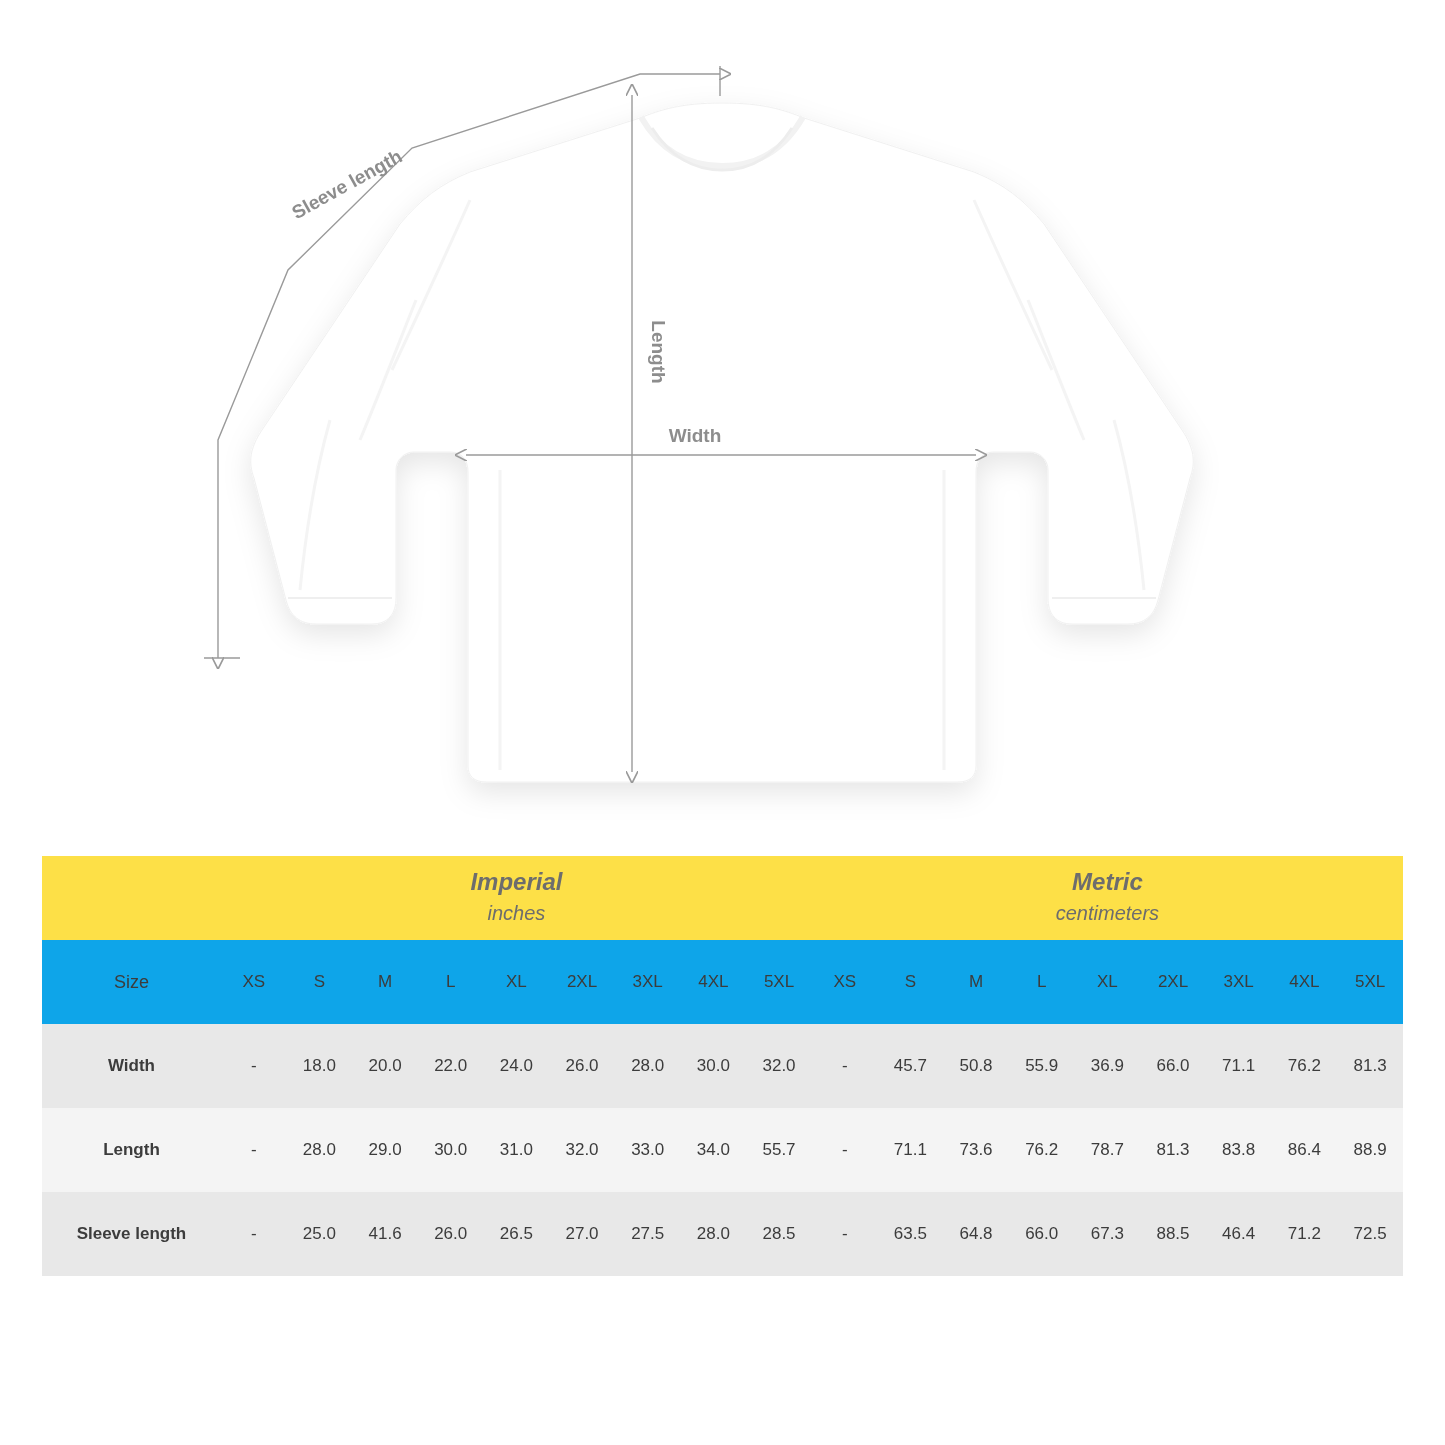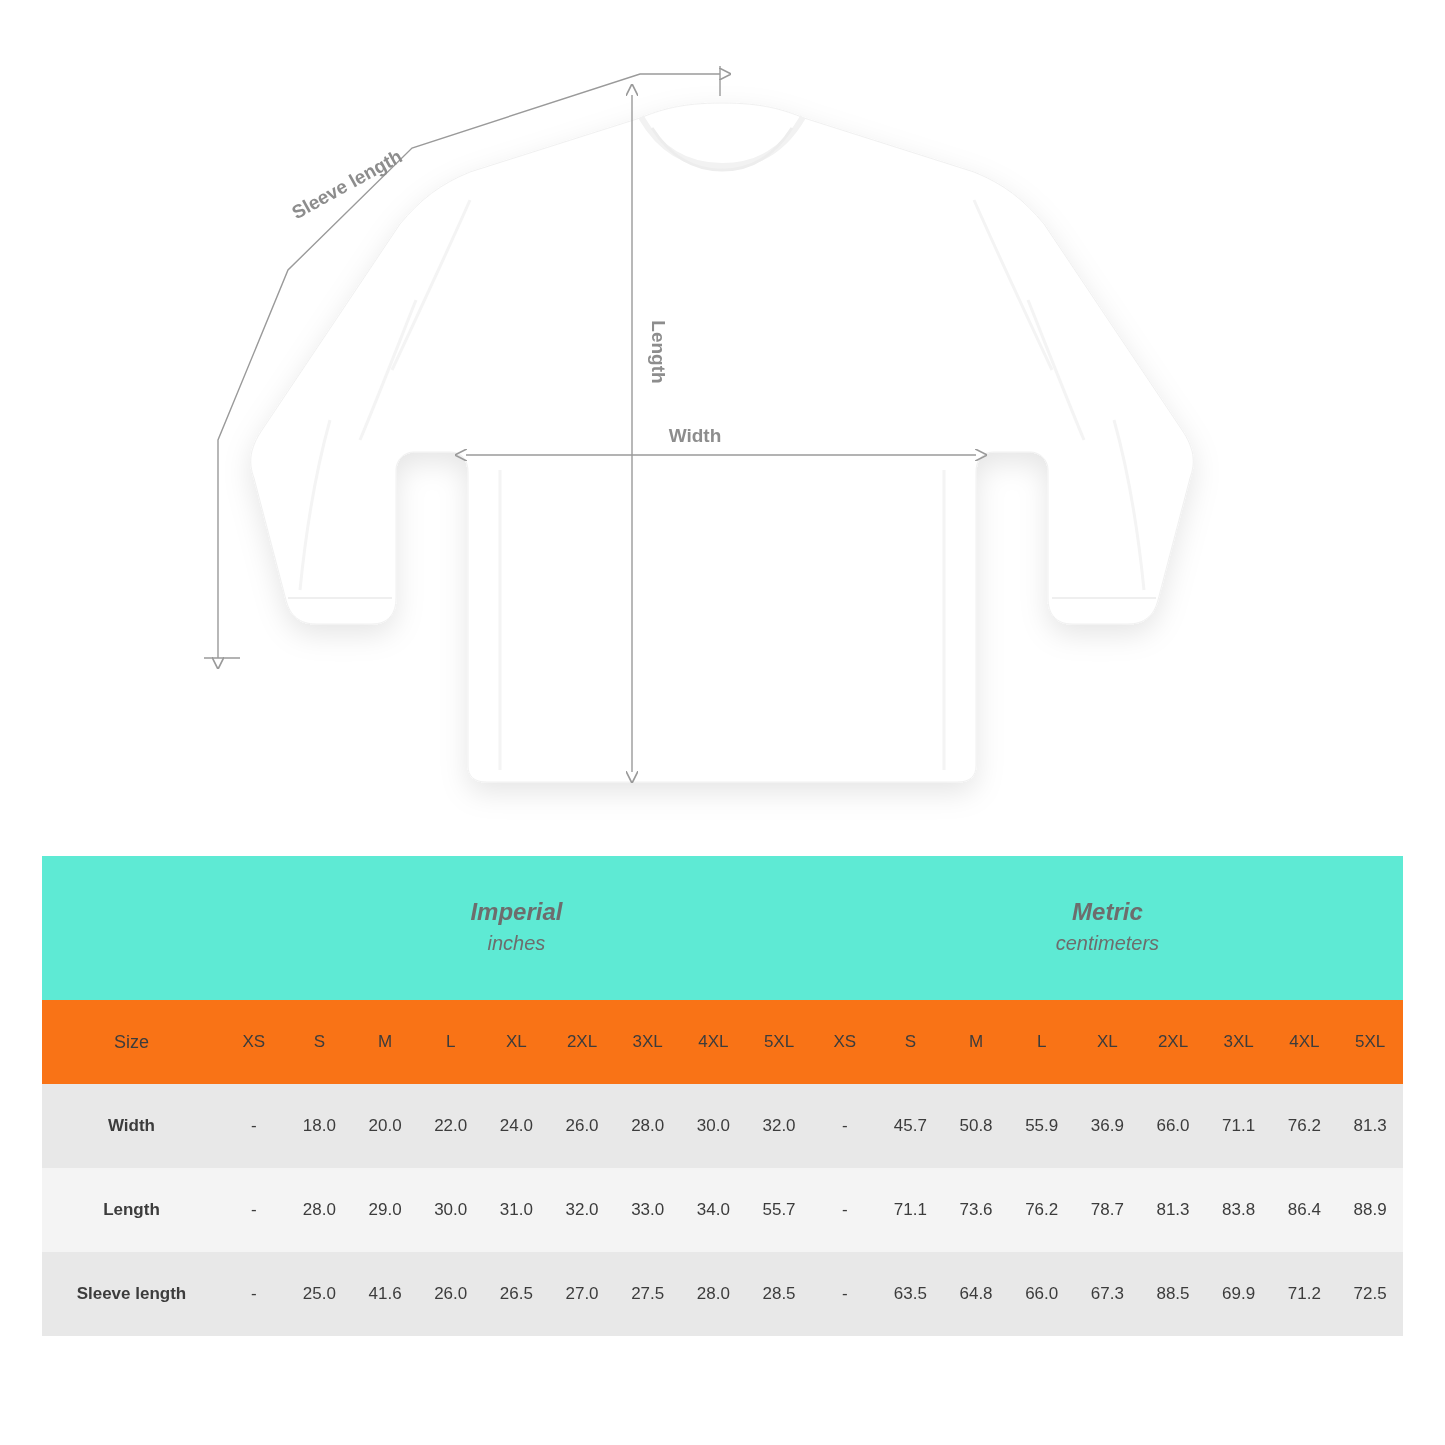--- a/index.html
+++ b/index.html
@@ -61,40 +61,40 @@
   }
   table.size-table td,
   table.size-table th {
     text-align: center;
     font-size: 17px;
     color: #3c3c3c;
     font-weight: normal;
     padding: 0;
   }
   .unit-row td {
-    height: 144px;
-    background: #5eead4;
+    height: 84px;
+    background: #fde047;
     vertical-align: middle;
   }
   .unit-name {
     font-size: 24px;
     font-style: italic;
     font-weight: bold;
     color: #6d6d6d;
     line-height: 1.25;
   }
   .unit-sub {
     font-size: 20px;
     font-style: italic;
     color: #6d6d6d;
     line-height: 1.6;
   }
   .head-row td {
     height: 84px;
-    background: #f97316;
+    background: #0ea5e9;
     font-weight: bold;
     font-size: 18px;
     vertical-align: middle;
   }
   .head-row td.rowlabel {
     font-size: 18px;
   }
   .data-row td {
     height: 84px;
     vertical-align: middle;
@@ -311,21 +311,21 @@
           <td>27.0</td>
           <td>27.5</td>
           <td>28.0</td>
           <td>28.5</td>
           <td>-</td>
           <td>63.5</td>
           <td>64.8</td>
           <td>66.0</td>
           <td>67.3</td>
           <td>88.5</td>
-          <td>69.9</td>
+          <td>46.4</td>
           <td>71.2</td>
           <td>72.5</td>
         </tr>
       </tbody>
     </table>
   </div>
 
 </div>
 
 </body></html>

